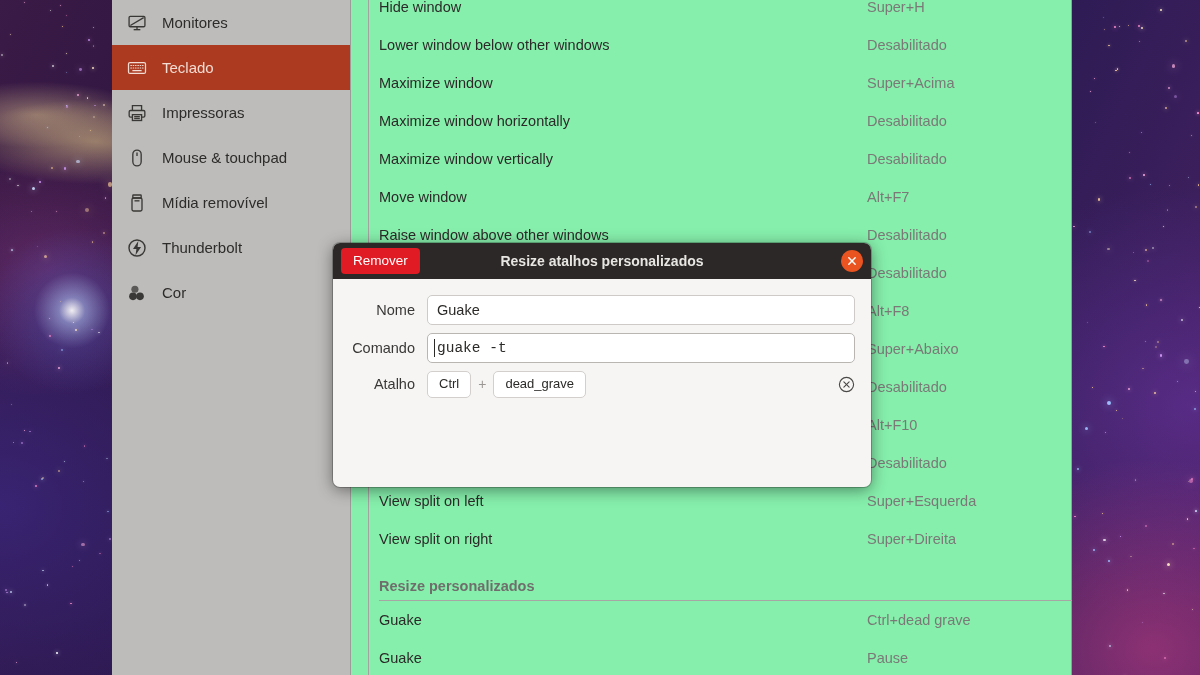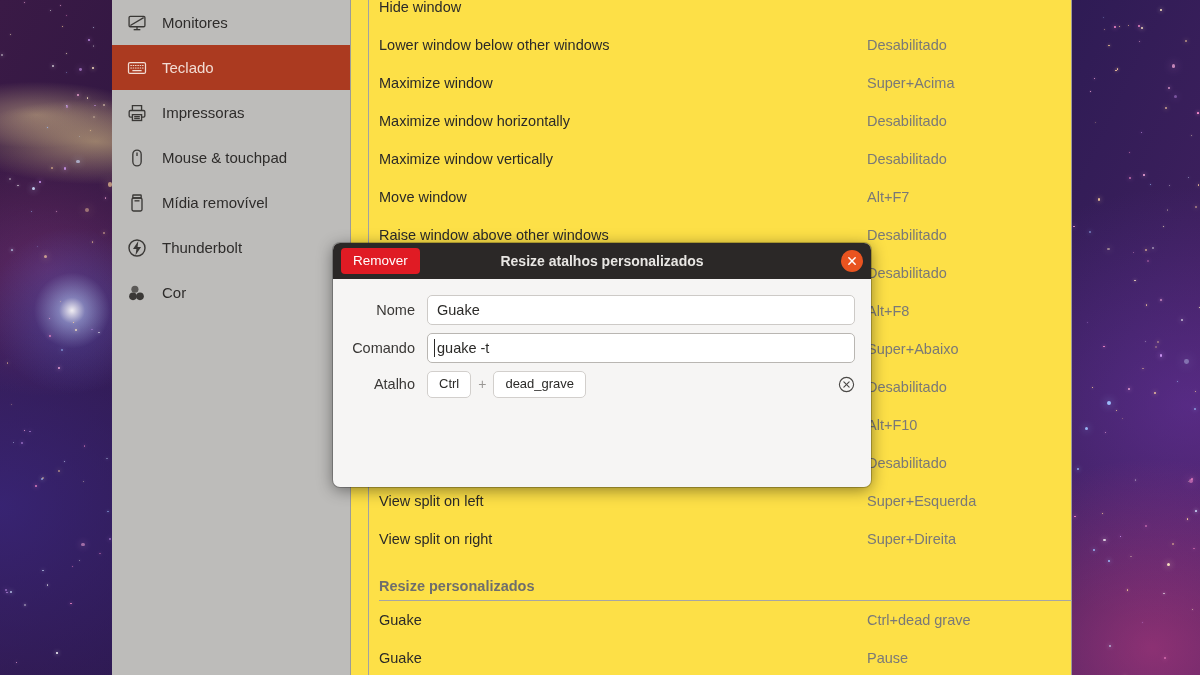--- a/index.html
+++ b/index.html
@@ -43,21 +43,21 @@
     font-size: 15px; color: #2e2c2b;
   }
   .nav-item.selected { background: #ab3a20; color: #f2dcd3; }
   .nav-icon { width: 22px; height: 22px; flex: 0 0 22px; display:flex; align-items:center; justify-content:center; }
   .nav-icon svg { width: 20px; height: 20px; display:block; }
   .nav-label { white-space: nowrap; }
 
   
   #content {
     flex: 1 1 auto; position: relative; height: 100%;
-    background: #fde047; display: flex; flex-direction: column;
+    background: #86efac; display: flex; flex-direction: column;
   }
   #shortcut-list {
     position: absolute; left: 18px; top: -12px; width: 703px;
     display: flex; flex-direction: column;
   }
   .sc-row {
     display: flex; align-items: center; height: 38px;
     padding: 0 0 0 10px; font-size: 14.5px; cursor: pointer;
   }
   .sc-name { flex: 1 1 auto; color: #2b2a28; }
@@ -109,21 +109,21 @@
     width: 78px; flex: 0 0 78px; text-align: right; padding-right: 12px;
     color: #3a3836; font-size: 14.5px;
   }
   .form-input {
     flex: 1 1 auto; height: 30px; background: #ffffff;
     border: 1px solid #cdcac7; border-radius: 5px;
     padding: 0 9px; font-size: 14.5px; color: #2b2a28;
     font-family: inherit; outline: none;
   }
   .form-input.focused { border-color: #b9b6b2; }
-  #command-input-wrap { position: relative; flex: 1 1 auto; display: flex; }
+  #command-input-wrap { position: relative; flex: 1 1 auto; display: flex; font-family: Liberation Mono, monospace; }
   #text-caret {
     position: absolute; left: 7px; top: 6px; width: 1px; height: 18px; background: #2b2a28;
   }
   #shortcut-row { display: flex; align-items: center; }
   #shortcut-keys { display: flex; align-items: center; gap: 7px; flex: 1 1 auto; }
   .key-chip {
     background: #ffffff; border: 1px solid #d2cfcc; border-radius: 5px;
     padding: 5px 11px; font-size: 13px; color: #2b2a28; line-height: 1.15;
     font-family: "Liberation Sans", sans-serif;
   }
@@ -425,20 +425,21 @@
     </div>
 
   </nav>
 
   <section id="content">
     <div id="content-divider2"></div>
     <div id="content-divider"></div>
     <div id="shortcut-list">
         <div class="sc-row">
           <span class="sc-name">Hide window</span>
+          <span class="sc-val">Super+H</span>
         </div>
         <div class="sc-row">
           <span class="sc-name">Lower window below other windows</span>
           <span class="sc-val">Desabilitado</span>
         </div>
         <div class="sc-row">
           <span class="sc-name">Maximize window</span>
           <span class="sc-val">Super+Acima</span>
         </div>
         <div class="sc-row">

